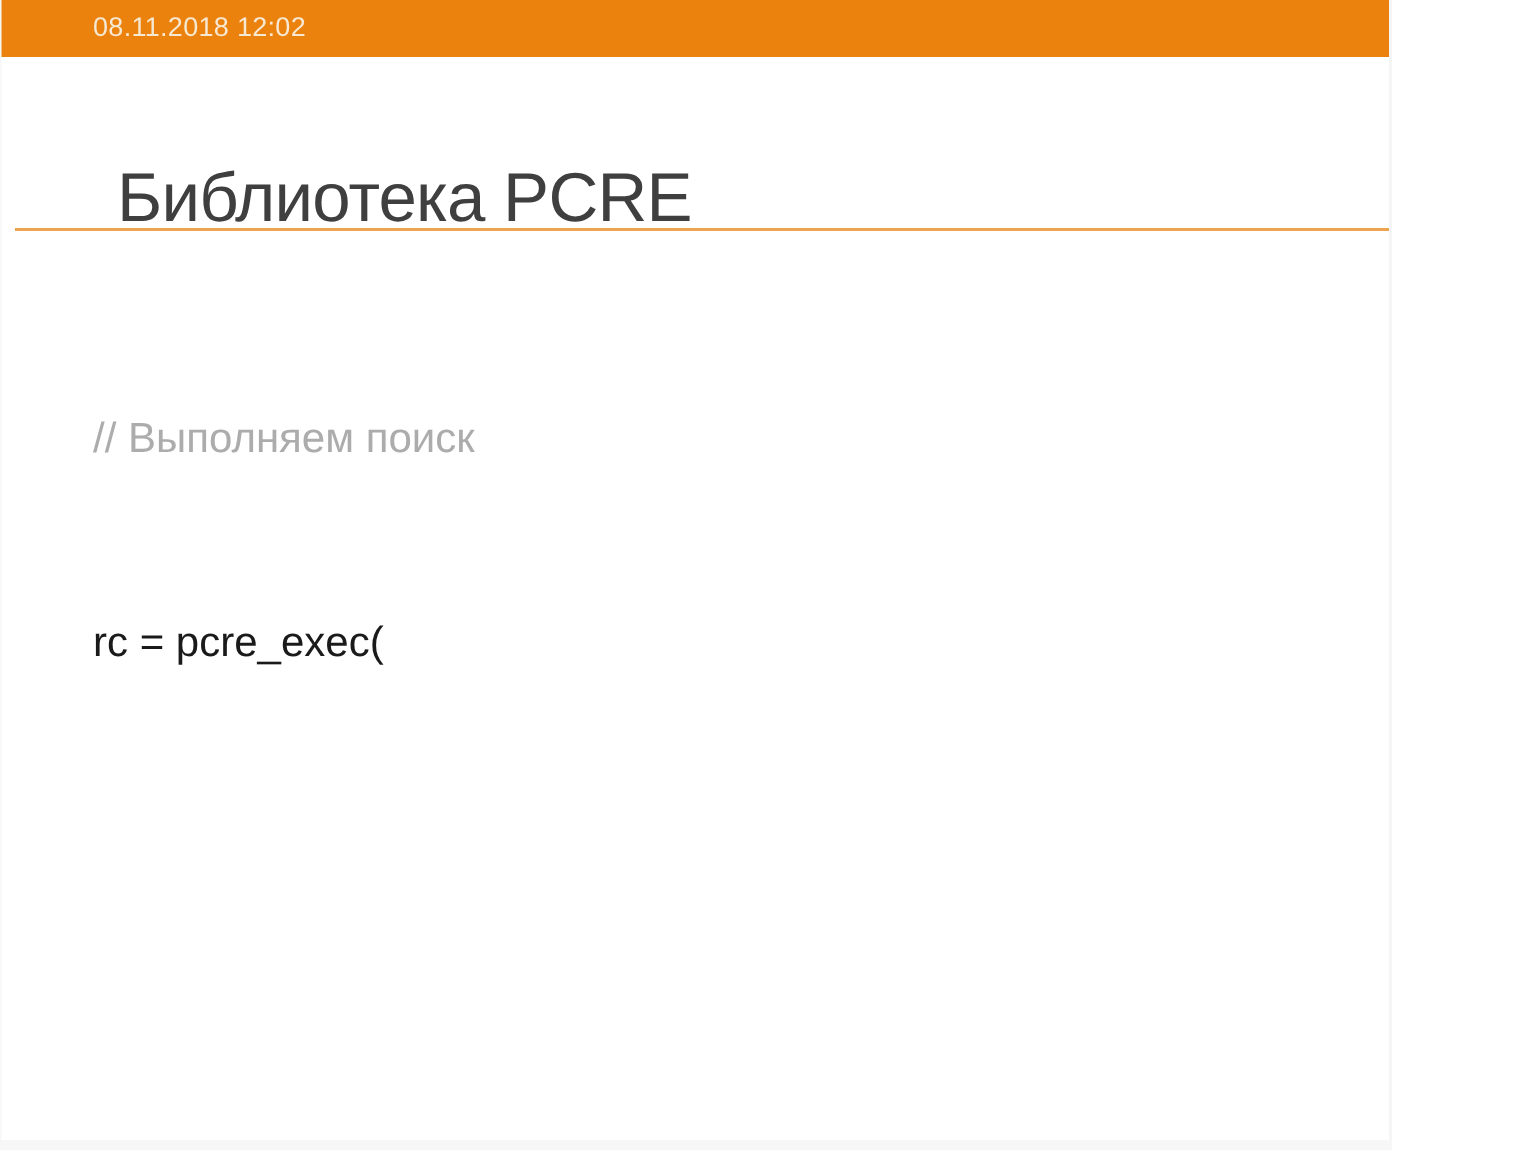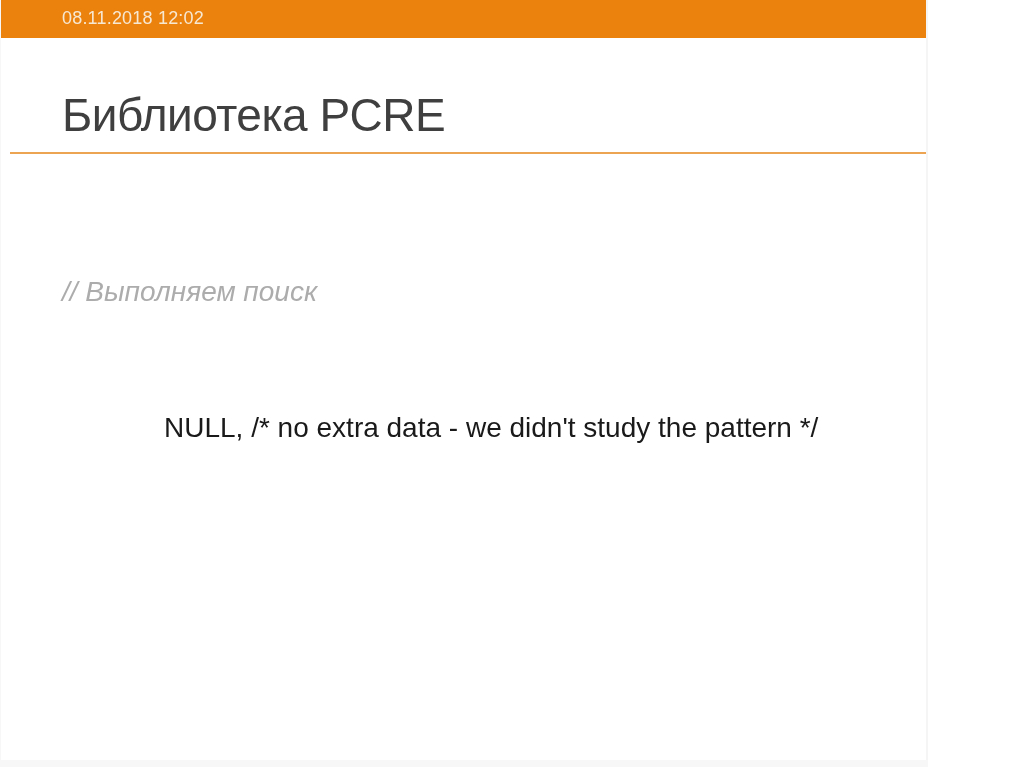--- a/index.html
+++ b/index.html
@@ -22,21 +22,21 @@
     left: 62px;
     top: 8px;
     font-size: 18px;
     letter-spacing: 0.2px;
     color: var(--timestamp, #F7E8D2);
   }
   .page-title {
     position: absolute;
     left: 62px;
     top: 88px;
-    margin: 0;
+    margin: 16px;
     font-size: 46px;
     font-weight: 400;
     letter-spacing: -0.5px;
     color: var(--title, #3F3F3F);
   }
   .title-underline {
     position: absolute;
     left: 10px;
     top: 152px;
     width: 997px;
@@ -50,21 +50,20 @@
     font-size: 26px;
     font-weight: 700;
     color: var(--subtitle, #CD5560);
   }
   .code-comment {
     position: absolute;
     left: 62px;
     top: 276px;
     font-size: 28px;
     color: var(--comment, #ACACAC);
-    font-style: italic;
   }
   .code-block {
     position: absolute;
     left: 62px;
     top: 315px;
     right: 20px;
     font-size: 28px;
     line-height: 45px;
     color: var(--code, #1A1A1A);
     white-space: pre;
@@ -99,21 +98,21 @@
   </div>
 
   <h1 class="page-title">Библиотека PCRE</h1>
 
   <div class="title-underline"></div>
 
 
   <div class="code-comment">// Выполняем поиск</div>
 
   <div class="code-block">
-    <div class="code-line indented">NULL, /* no extra data - we didn't study the pattern */</div>
+    <div class="code-line">rc = pcre_exec(</div>
     
     
     
     
     
     
   </div>
 
   <div class="edge-left"></div>
   <div class="edge-right"></div>

